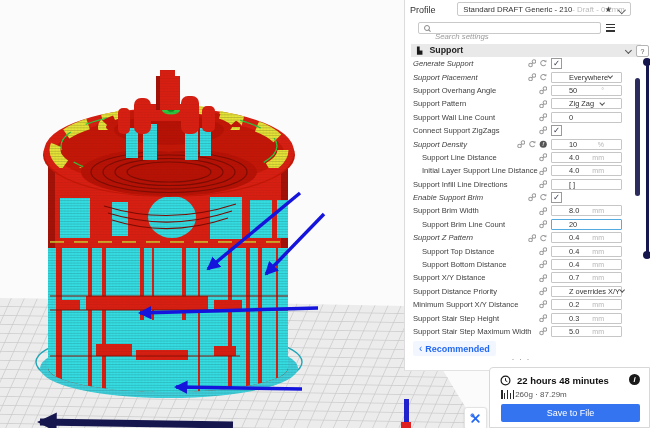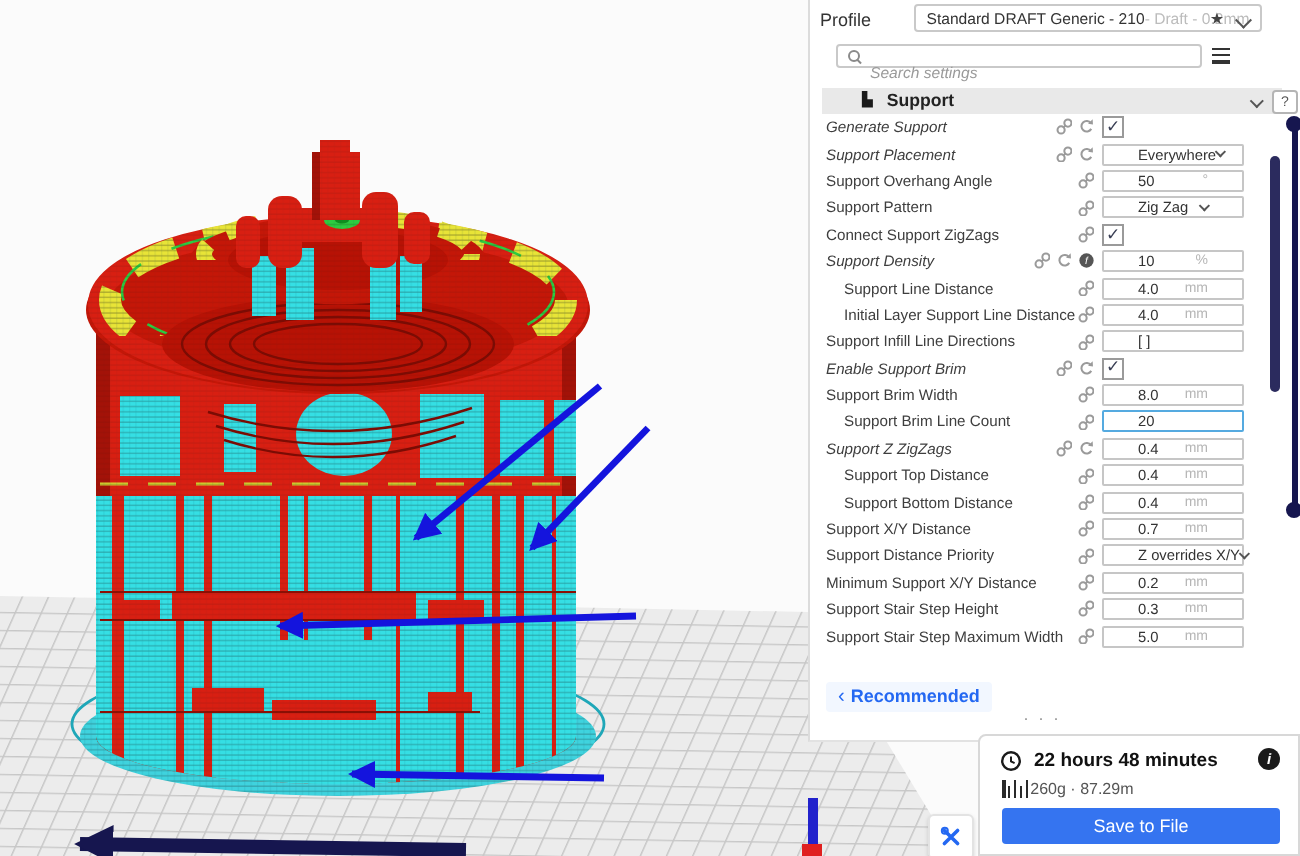--- a/index.html
+++ b/index.html
@@ -26,21 +26,21 @@
         border-radius:2px;background:#fff;display:flex;align-items:center;padding:0 4px;box-sizing:border-box;}
   .mag{position:relative;width:8px;height:8px;margin-right:4px;flex:none;}
   .mag::before{content:"";position:absolute;left:0.5px;top:0.5px;width:4px;height:4px;
         border:1.1px solid #8a8a8a;border-radius:50%;}
   .mag::after{content:"";position:absolute;left:5.4px;top:5.6px;width:2.6px;height:1.1px;
         background:#8a8a8a;transform:rotate(45deg);}
   .ph{font-size:7.8px;font-style:italic;color:#9a9a9a;white-space:nowrap;margin-top:16px;}
   .burger{position:absolute;left:201px;top:2px;width:9px;cursor:pointer;}
   .burger i{display:block;height:1.4px;background:#333;margin:0 0 1.7px 0;}
   .cat-header{position:absolute;left:6px;top:44px;width:230px;height:12.5px;background:#e9e9e9;
-        display:flex;align-items:center;box-sizing:border-box;padding-left:20px;}
+        display:flex;align-items:center;box-sizing:border-box;padding-left:6px;}
   .cat-ic{font-size:7px;color:#1a1a1a;margin-right:7px;line-height:1;}
   .cat-title{font-size:8.8px;font-weight:bold;color:#222;}
   .cat-header .chev{position:absolute;right:10px;top:3.5px;width:3.8px;height:3.8px;}
   
   .rows{position:absolute;left:0;top:57px;width:100%;}
   .row{display:flex;align-items:center;height:13.4px;padding-left:8px;padding-right:28px;box-sizing:border-box;}
   .lbl{flex:1;font-size:7.6px;color:#3e3e3e;white-space:nowrap;overflow:hidden;}
   .lbl.it{font-style:italic;}
   .lbl.ind{padding-left:9px;}
   .ics{display:flex;gap:2.5px;margin-right:4px;align-items:center;flex:none;}
@@ -340,20 +340,37 @@
             </span>
           </div>
           <div class="ctl">
             <div class="sel">
               <span class="sv">Zig Zag</span>
               <i class="chev"></i>
             </div>
           </div>
         </div>
         <div class="row">
+          <div class="lbl">Support Wall Line Count</div>
+          <div class="ics">
+            <span class="ric">
+              <svg viewBox="0 0 10 10">
+                <circle class="st" cx="3" cy="7" r="2.1"></circle>
+                <circle class="st" cx="7" cy="3" r="2.1"></circle>
+                <path class="st" d="M4.2,5.8L5.8,4.2"></path>
+              </svg>
+            </span>
+          </div>
+          <div class="ctl">
+            <div class="inp">
+              <span class="iv">0</span>
+            </div>
+          </div>
+        </div>
+        <div class="row">
           <div class="lbl">Connect Support ZigZags</div>
           <div class="ics">
             <span class="ric">
               <svg viewBox="0 0 10 10">
                 <circle class="st" cx="3" cy="7" r="2.1"></circle>
                 <circle class="st" cx="7" cy="3" r="2.1"></circle>
                 <path class="st" d="M4.2,5.8L5.8,4.2"></path>
               </svg>
             </span>
           </div>
@@ -498,21 +515,21 @@
               </svg>
             </span>
           </div>
           <div class="ctl">
             <div class="inp foc">
               <span class="iv">20</span>
             </div>
           </div>
         </div>
         <div class="row">
-          <div class="lbl it">Support Z ZigZags</div>
+          <div class="lbl it">Support Z Pattern</div>
           <div class="ics">
             <span class="ric">
               <svg viewBox="0 0 10 10">
                 <circle class="st" cx="3" cy="7" r="2.1"></circle>
                 <circle class="st" cx="7" cy="3" r="2.1"></circle>
                 <path class="st" d="M4.2,5.8L5.8,4.2"></path>
               </svg>
             </span>
             <span class="ric">
               <svg viewBox="0 0 10 10">

